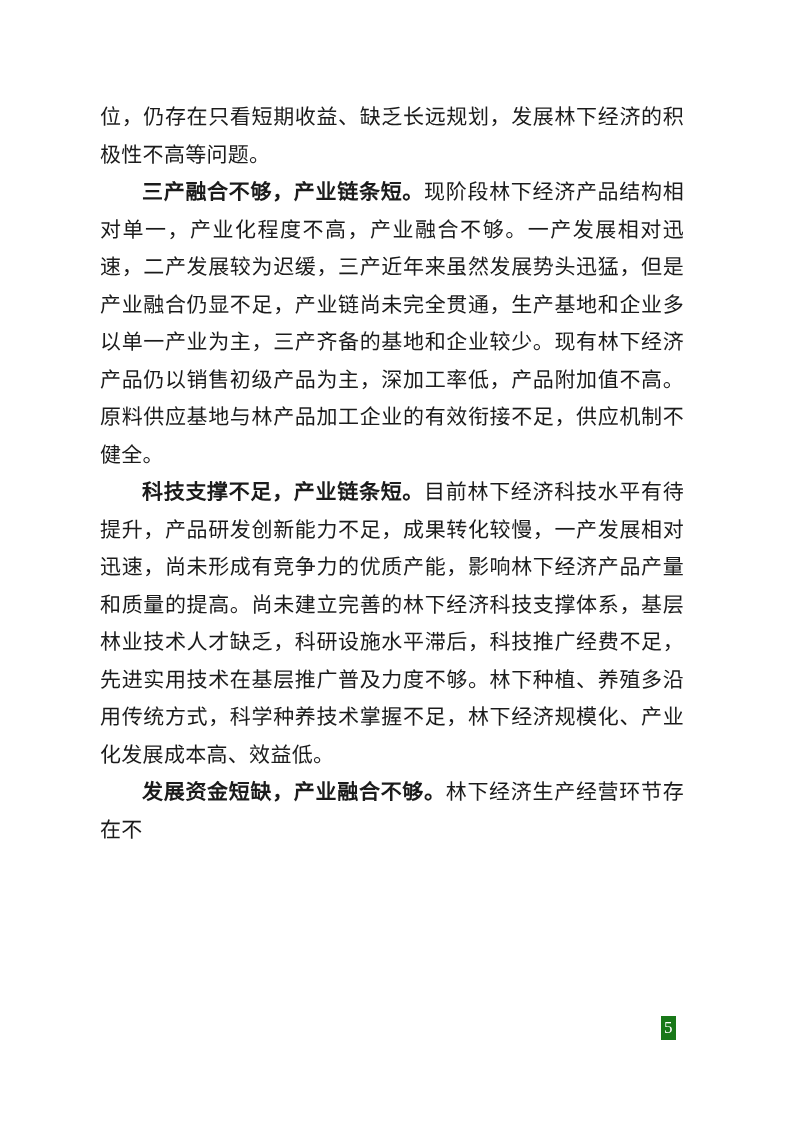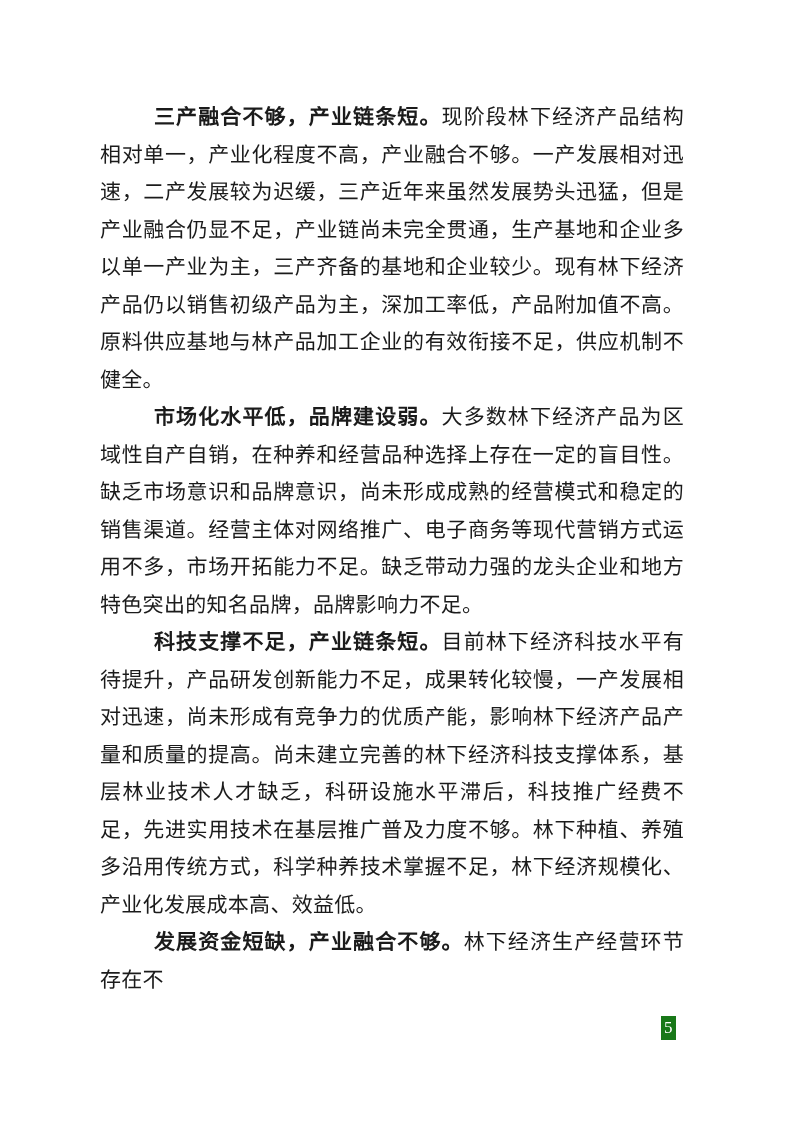--- a/index.html
+++ b/index.html
@@ -36,21 +36,20 @@
     text-align: justify;
     text-justify: inter-ideograph;
     letter-spacing: 0.3px;
     word-break: break-all;
   }
   .para.indent {
     text-indent: 42px;
   }
   .lead {
     font-weight: bold;
-    margin-left: 12px;
   }
   .page-number {
     position: absolute;
     left: 661px;
     top: 1016px;
     min-width: 7px;
     background: #187818;
     color: #ffffff;
     font-size: 17px;
     line-height: 24px;
@@ -58,24 +57,24 @@
     text-align: center;
     font-family: "Liberation Serif", serif;
   }
 </style>
 </head>
 <body>
 
 <div class="page">
   <div class="content">
 
+    <p class="para"><b class="lead"></b><span>位，仍存在只看短期收益、缺乏长远规划，发展林下经济的积极性不高等问题。</span></p>
 
     <p class="para indent"><b class="lead">三产融合不够，产业链条短。</b><span>现阶段林下经济产品结构相对单一，产业化程度不高，产业融合不够。一产发展相对迅速，二产发展较为迟缓，三产近年来虽然发展势头迅猛，但是产业融合仍显不足，产业链尚未完全贯通，生产基地和企业多以单一产业为主，三产齐备的基地和企业较少。现有林下经济产品仍以销售初级产品为主，深加工率低，产品附加值不高。原料供应基地与林产品加工企业的有效衔接不足，供应机制不健全。</span></p>
 
-    <p class="para indent"><b class="lead">市场化水平低，品牌建设弱。</b><span>大多数林下经济产品为区域性自产自销，在种养和经营品种选择上存在一定的盲目性。缺乏市场意识和品牌意识，尚未形成成熟的经营模式和稳定的销售渠道。经营主体对网络推广、电子商务等现代营销方式运用不多，市场开拓能力不足。缺乏带动力强的龙头企业和地方特色突出的知名品牌，品牌影响力不足。</span></p>
 
     <p class="para indent"><b class="lead">科技支撑不足，产业链条短。</b><span>目前林下经济科技水平有待提升，产品研发创新能力不足，成果转化较慢，一产发展相对迅速，尚未形成有竞争力的优质产能，影响林下经济产品产量和质量的提高。尚未建立完善的林下经济科技支撑体系，基层林业技术人才缺乏，科研设施水平滞后，科技推广经费不足，先进实用技术在基层推广普及力度不够。林下种植、养殖多沿用传统方式，科学种养技术掌握不足，林下经济规模化、产业化发展成本高、效益低。</span></p>
 
     <p class="para indent"><b class="lead">发展资金短缺，产业融合不够。</b><span>林下经济生产经营环节存在不</span></p>
 
   </div>
 
   <span class="page-number">5</span>
 </div>
 

